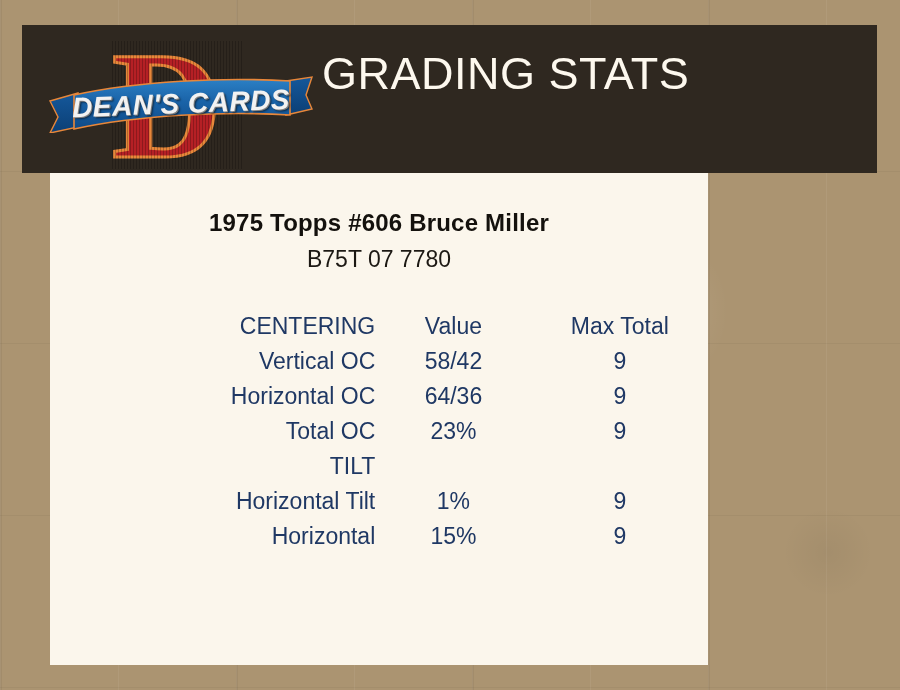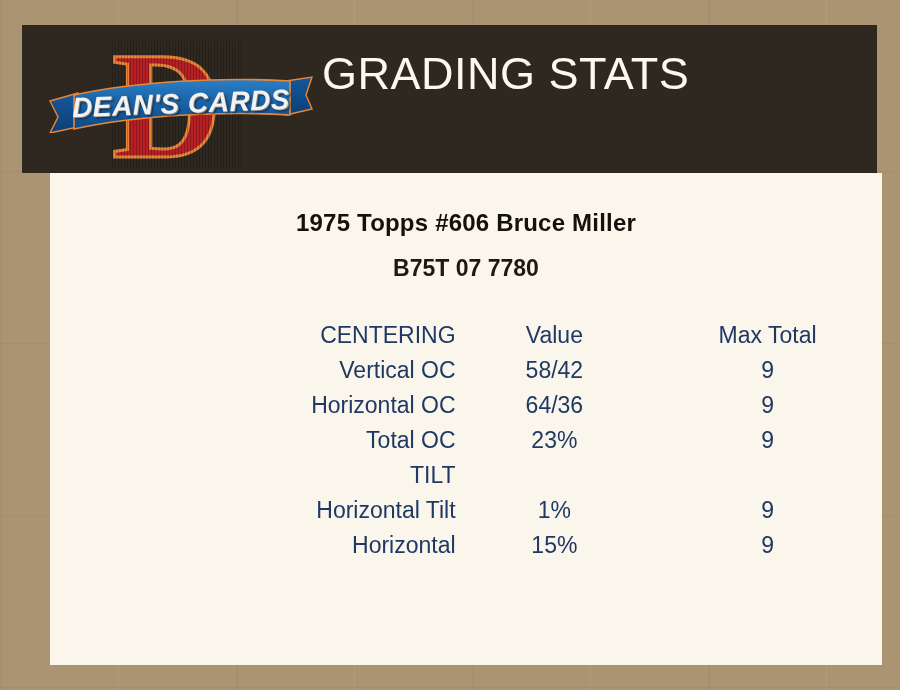--- a/index.html
+++ b/index.html
@@ -116,38 +116,38 @@
   #header-subtitle {
     font-size: 33px;
     line-height: 44px;
     font-weight: normal;
   }
 
   
   #content-panel {
     position: absolute;
     left: 50px; top: 173px;
-    width: 832px; height: 492px;
+    width: 658px; height: 492px;
     background: #fbf6ec;
     padding-top: 36px;
   }
 
   #card-title {
     text-align: center;
     font-size: 24px;
     font-weight: bold;
     color: #14110d;
     letter-spacing: .2px;
   }
   #card-subtitle {
     text-align: center;
     font-size: 23px;
-    font-weight: bold;
+    font-weight: normal;
     color: #1c1813;
-    margin-top: 18px;
+    margin-top: 9px;
   }
 
   
   #stats-table {
     margin-top: 36px;
     width: 100%;
     border-collapse: collapse;
     color: #1f3864;
   }
   #stats-table col.c-label { width: 390px; }

